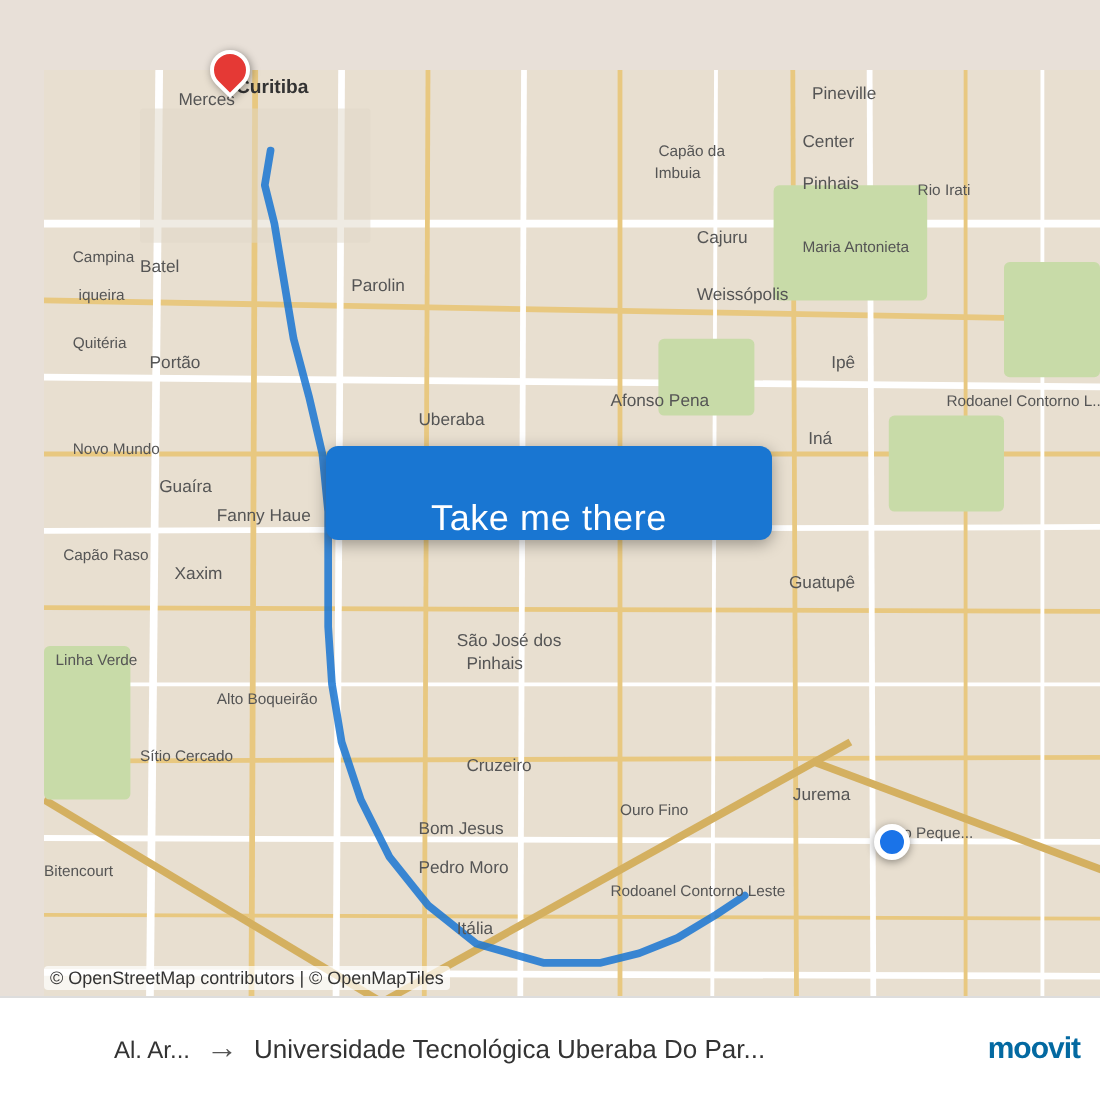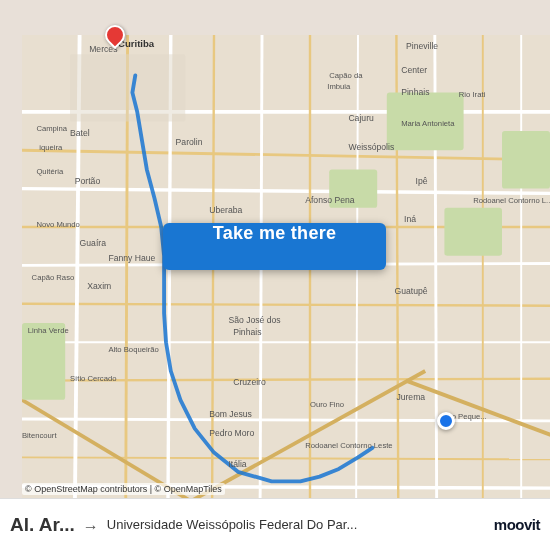--- a/index.html
+++ b/index.html
@@ -36,24 +36,24 @@
       position: absolute;
       top: 223px;
       left: 163px;
       width: 223px;
       height: 47px;
       background: #1976D2;
       color: white;
       border: none;
       border-radius: 6px;
       font-size: 18px;
-      font-weight: bold;
+      font-weight: normal;
       cursor: pointer;
       display: flex;
-      align-items: flex-start;
+      align-items: flex-end;
       justify-content: center;
       box-shadow: 0 2px 8px rgba(0,0,0,0.35);
       letter-spacing: 0.3px;
     }
 
     
     #bottom-bar {
       position: absolute;
       bottom: 0;
       left: 0;
@@ -61,27 +61,28 @@
       height: 52px;
       background: #fff;
       display: flex;
       align-items: center;
       padding: 0 10px;
       border-top: 1px solid #ddd;
       gap: 8px;
     }
 
     #from-label {
-      font-size: 19px;
+      font-size: 12px;
       color: #333;
-      font-weight: 700;
+      font-weight: 400;
       white-space: nowrap;
       overflow: hidden;
       text-overflow: ellipsis;
       max-width: 100px;
+      margin-left: 47px;
     }
 
     #arrow-icon {
       font-size: 16px;
       color: #555;
       flex-shrink: 0;
     }
 
     #to-label {
       font-size: 13px;
@@ -96,21 +97,21 @@
     #moovit-logo {
       display: flex;
       align-items: center;
       gap: 2px;
       flex-shrink: 0;
     }
 
     #moovit-text {
       font-size: 15px;
       font-weight: bold;
-      color: #0f172a;
+      color: #0369a1;
       letter-spacing: -0.5px;
     }
 
     
     #attribution {
       position: absolute;
       bottom: 55px;
       left: 2px;
       font-size: 9px;
       color: #333;
@@ -275,19 +276,19 @@
     <span>Take me there</span>
   </button>
 
   <div id="attribution">
     <span>© OpenStreetMap contributors | © OpenMapTiles</span>
   </div>
 
   <div id="bottom-bar">
     <span id="from-label">Al. Ar...</span>
     <span id="arrow-icon">→</span>
-    <span id="to-label">Universidade Weissópolis Federal Do Par...</span>
+    <span id="to-label">Universidade Tecnológica Uberaba Do Par...</span>
     <div id="moovit-logo">
       <span id="moovit-text">moovit</span>
     </div>
   </div>
 
 </div>
 
 </body></html>

